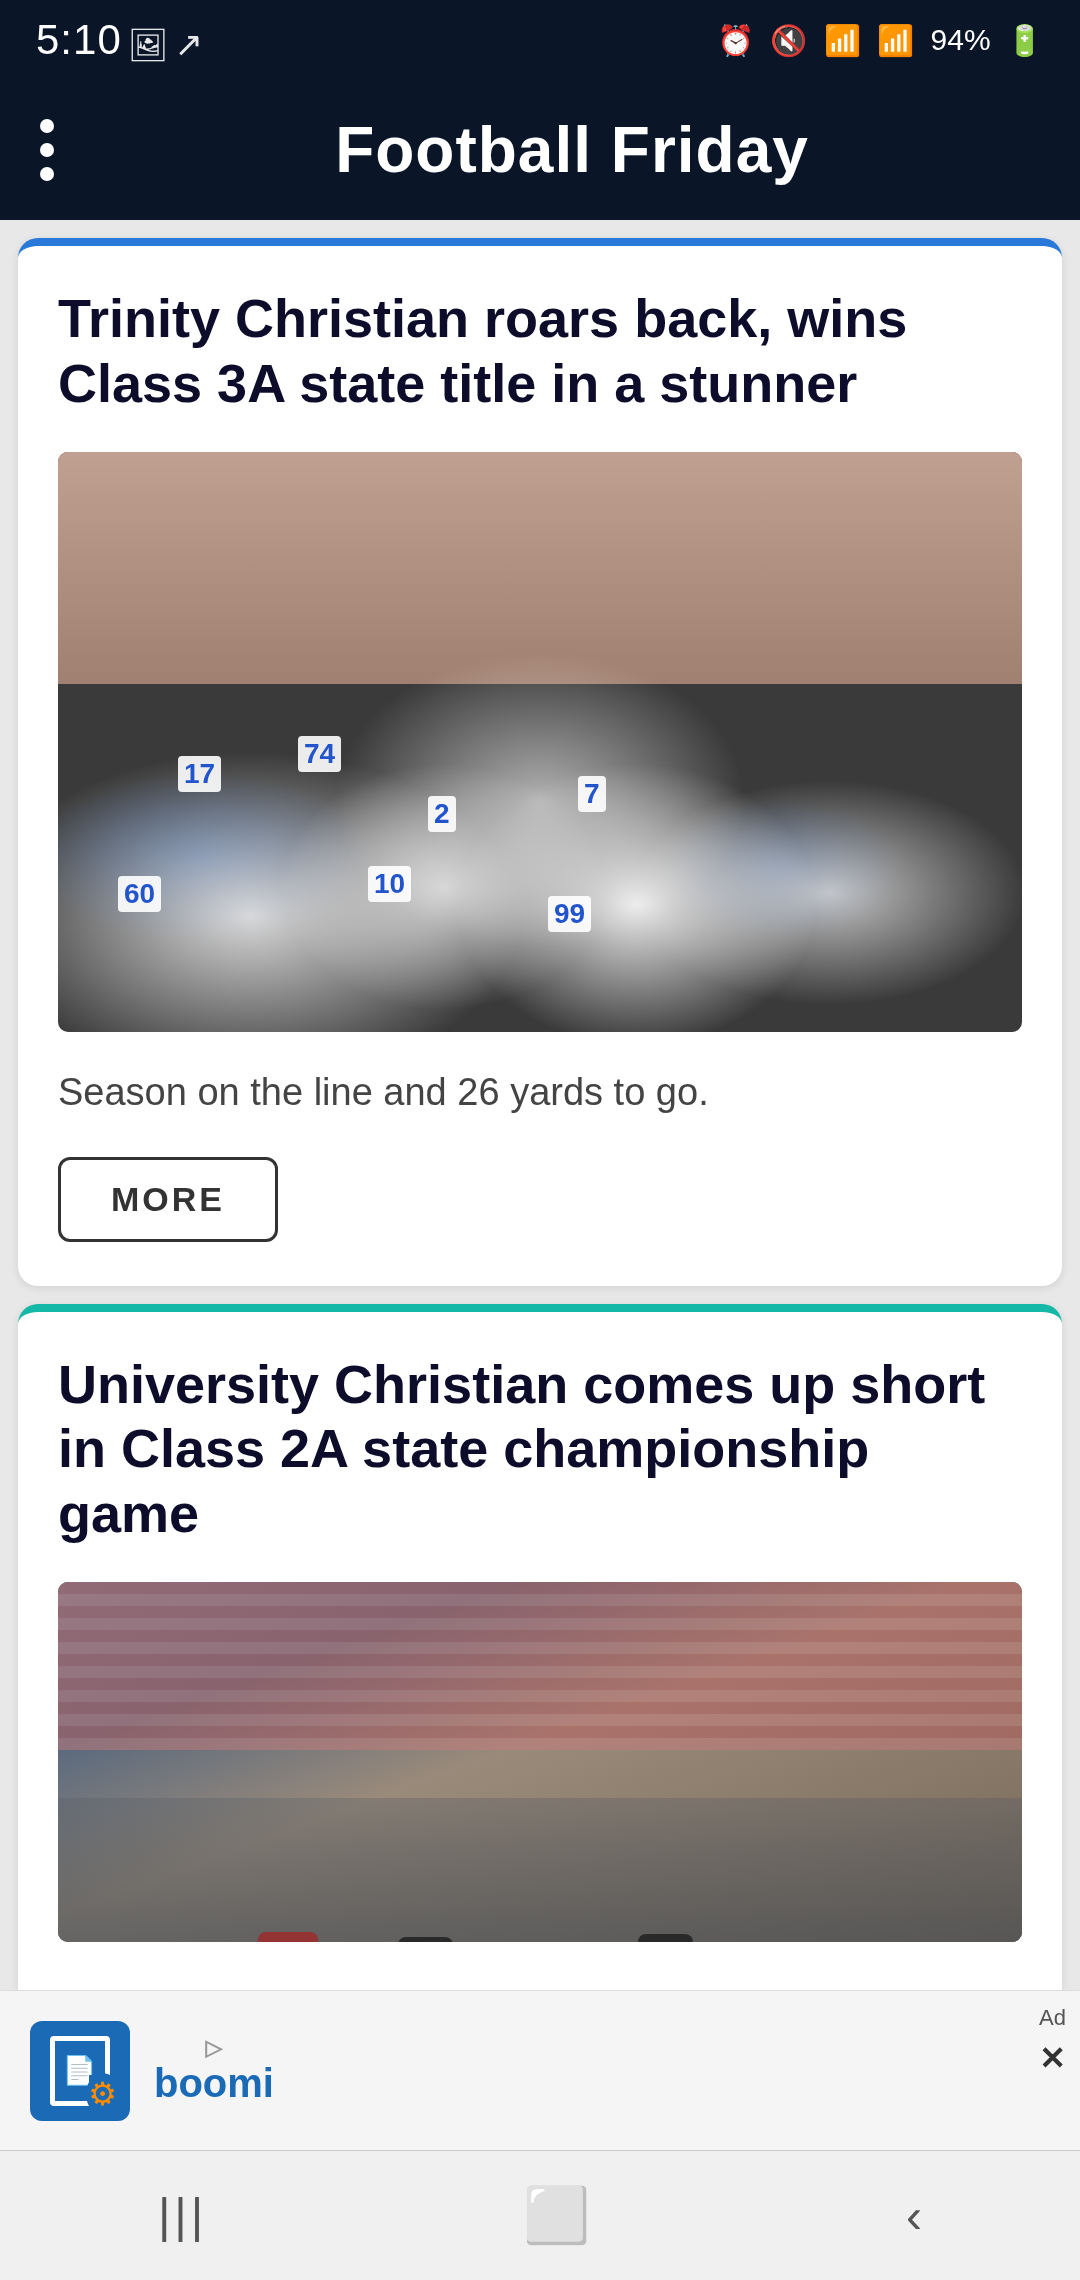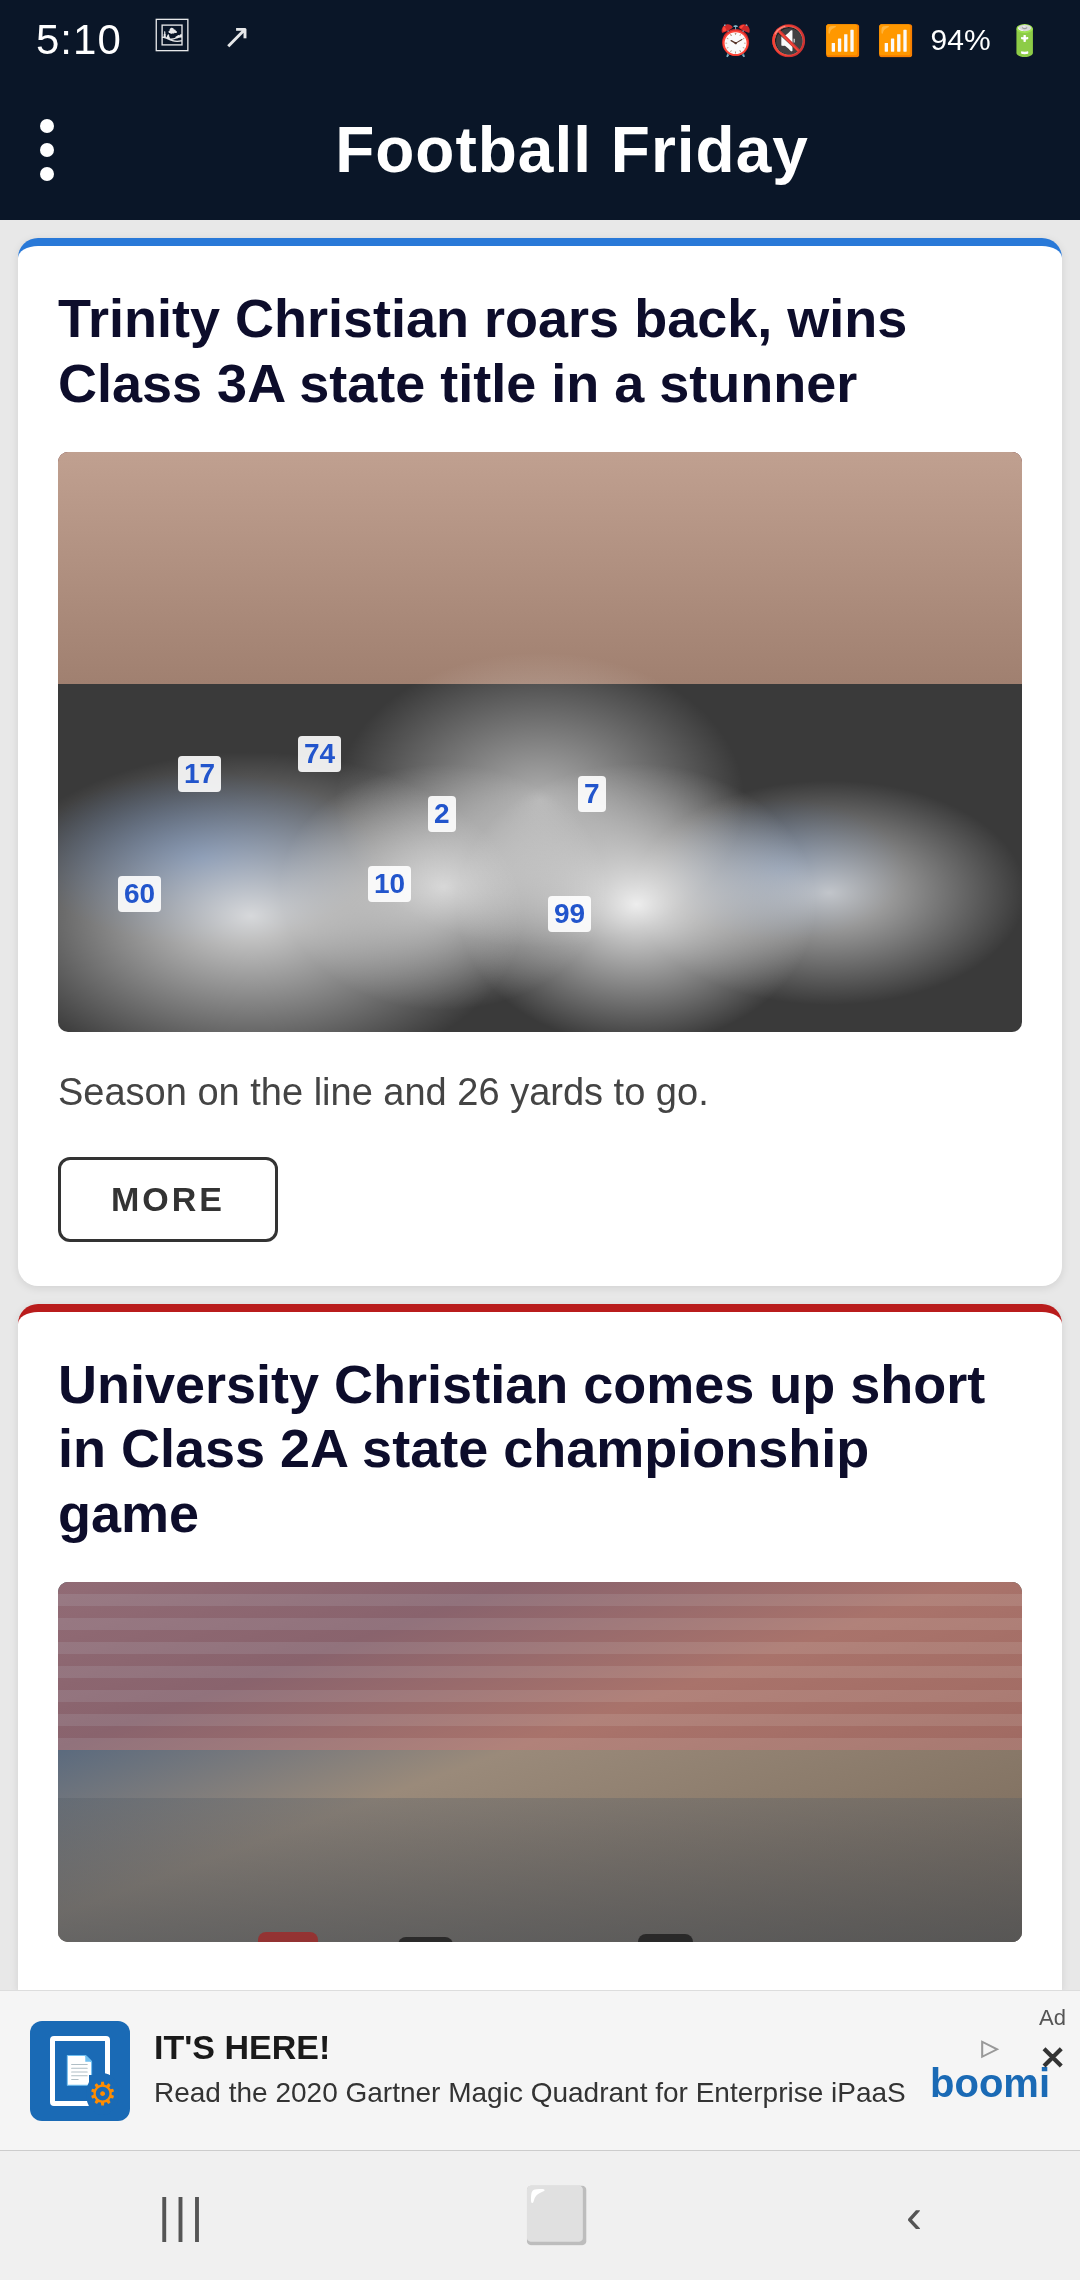--- a/index.html
+++ b/index.html
@@ -20,22 +20,22 @@
       color: white;
       display: flex;
       justify-content: space-between;
       align-items: center;
       padding: 14px 36px 14px 36px;
       height: 80px;
     }
 
     .status-left {
       display: flex;
-      align-items: flex-start;
-      gap: 30px;
+      align-items: flex-end;
+      gap: 6px;
     }
 
     .status-time {
       font-size: 42px;
       font-weight: 500;
       letter-spacing: 1px;
     }
 
     .status-icon {
       font-size: 32px;
@@ -331,21 +331,21 @@
       cursor: pointer;
     }
 
     
     .article-card-partial {
       background: white;
       border-radius: 20px 20px 0 0;
       margin: 0 18px;
       overflow: hidden;
       box-shadow: 0 2px 8px rgba(0,0,0,0.1);
-      border-top: 8px solid #b91c1c;
+      border-top: 8px solid #14b8a6;
       flex: 1;
     }
   </style>
 </head>
 <body>
 
 <div class="status-bar">
   <div class="status-left">
     <span class="status-time">5:10</span>
     <span class="status-icon">🖼</span>
@@ -452,24 +452,20 @@
 
 </div>
 
 <div class="ad-banner">
   <div class="ad-icon">
     <div class="ad-icon-inner">
       <span style="color:white; font-size:28px;">📄</span>
       <span style="position:absolute; bottom:-14px; right:-14px; font-size:32px; color:#ff8c00; background:#1a6ab5; border-radius:50%; padding:2px;">⚙</span>
     </div>
   </div>
-  <div class="ad-text">
-    <div class="ad-headline">IT'S HERE!</div>
-    <div class="ad-subtext">Read the 2020 Gartner Magic Quadrant for Enterprise iPaaS</div>
-  </div>
   <div class="ad-logo">
     <span style="font-size:22px; color:#999; display:block;">▷</span>
     <span style="font-size:40px; font-weight:900; color:#1a6ab5;">boomi</span>
   </div>
   <div class="ad-close-area">
     <span class="ad-label">Ad</span>
     <span class="ad-close">✕</span>
   </div>
 </div>
 

